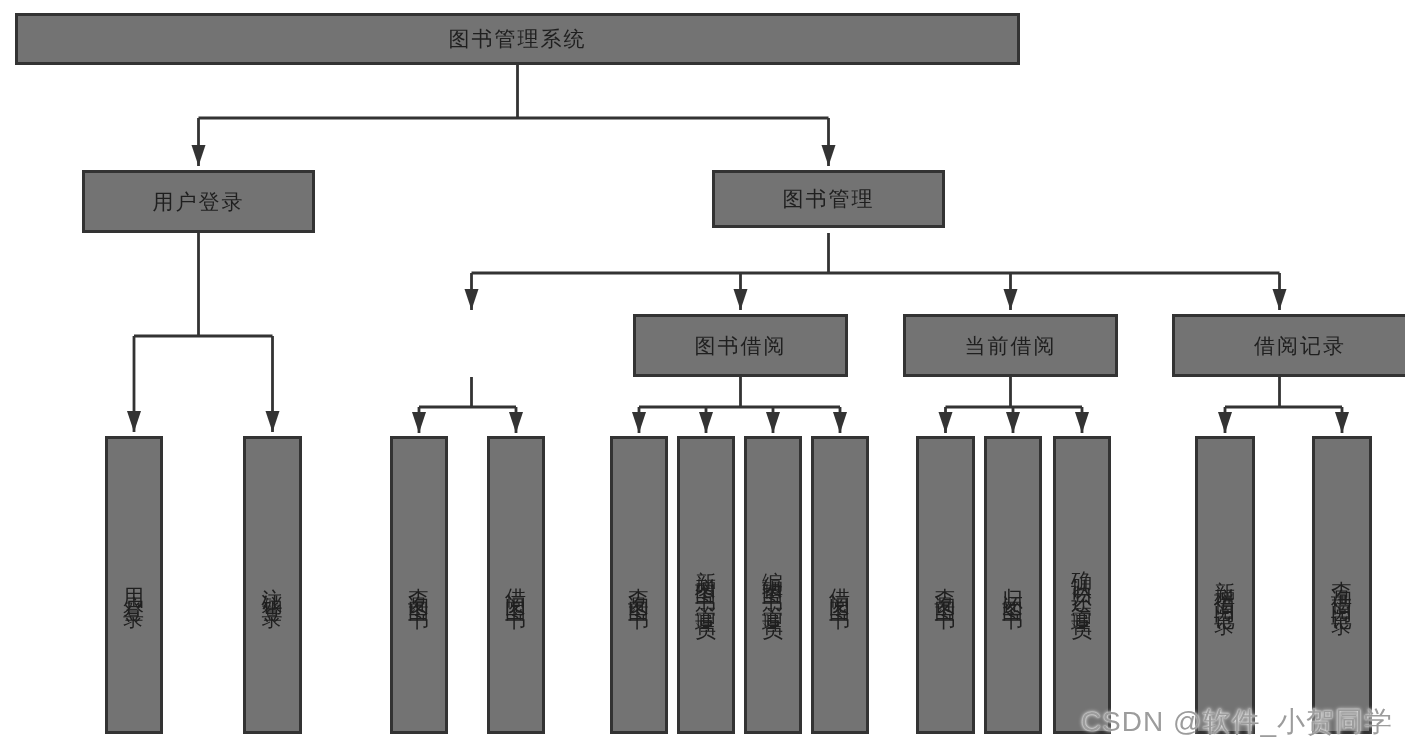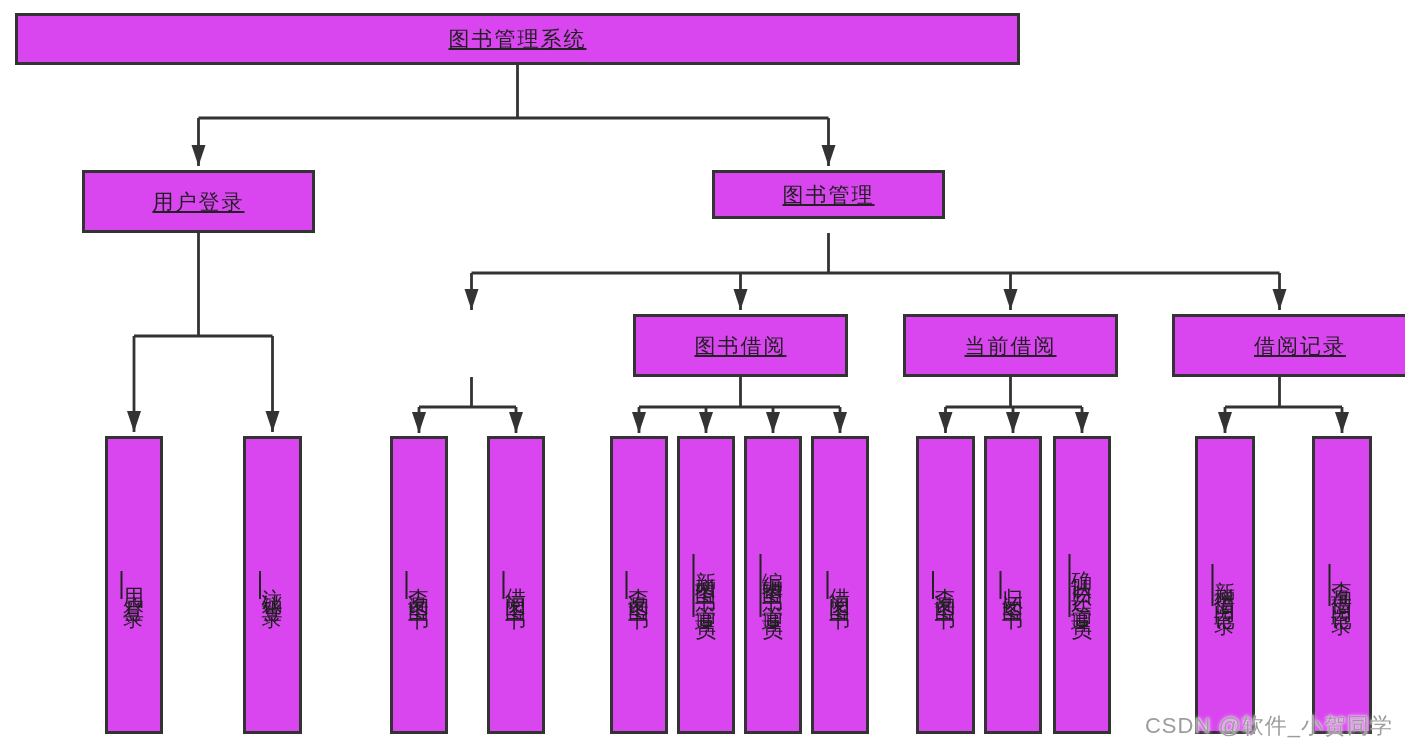--- a/index.html
+++ b/index.html
@@ -2,32 +2,32 @@
 <html><head>
 <meta charset="utf-8">
 <style>
   html,body{margin:0;padding:0;background:#ffffff;}
   #stage{
     position:relative;width:1405px;height:747px;background:#ffffff;overflow:hidden;
     font-family:"Liberation Sans","DejaVu Sans",sans-serif;color:#222222;
   }
   #wires{position:absolute;left:0;top:0;width:1405px;height:747px;}
   .node{
-    position:absolute;box-sizing:border-box;background:#d946ef;
-    border:3px solid #333333;display:flex;align-items:center;justify-content:center;text-decoration:underline;
+    position:absolute;box-sizing:border-box;background:#737373;
+    border:3px solid #333333;display:flex;align-items:center;justify-content:center;
   }
   .hbox span{
     font-size:21px;letter-spacing:2px;color:#1f1f1f;white-space:nowrap;
   }
   .vbox span{
     writing-mode:vertical-rl;text-orientation:mixed;
     font-size:21px;line-height:1;letter-spacing:7px;color:#1f1f1f;white-space:nowrap;
   }
   #watermark{
-    position:absolute;right:12px;bottom:6px;font-size:22px;letter-spacing:1px;
+    position:absolute;right:12px;bottom:6px;font-size:28px;letter-spacing:1px;
     color:#9c9c9c;text-shadow:0 0 2px #ffffff,0 0 4px #ffffff;z-index:5;white-space:nowrap;
   }
 </style>
 </head>
 <body>
 
 <div id="stage">
 
   <svg id="wires" viewBox="0 0 1405 747" xmlns="http://www.w3.org/2000/svg">
     <defs>
@@ -79,21 +79,21 @@
     </g>
   </svg>
 
   <div class="node hbox" style="left:15px;top:13px;width:1005px;height:52px;">
     <span>图书管理系统</span>
   </div>
 
   <div class="node hbox" style="left:82px;top:170px;width:233px;height:63px;">
     <span>用户登录</span>
   </div>
-  <div class="node hbox" style="left:712px;top:170px;width:233px;height:49px;">
+  <div class="node hbox" style="left:712px;top:170px;width:233px;height:58px;">
     <span>图书管理</span>
   </div>
 
   <div class="node hbox" style="left:903px;top:314px;width:215px;height:63px;">
     <span>当前借阅</span>
   </div>
   <div class="node hbox" style="left:633px;top:314px;width:215px;height:63px;">
     <span>图书借阅</span>
   </div>
   <div class="node hbox" style="left:1172px;top:314px;width:256px;height:63px;align-items:center;">

